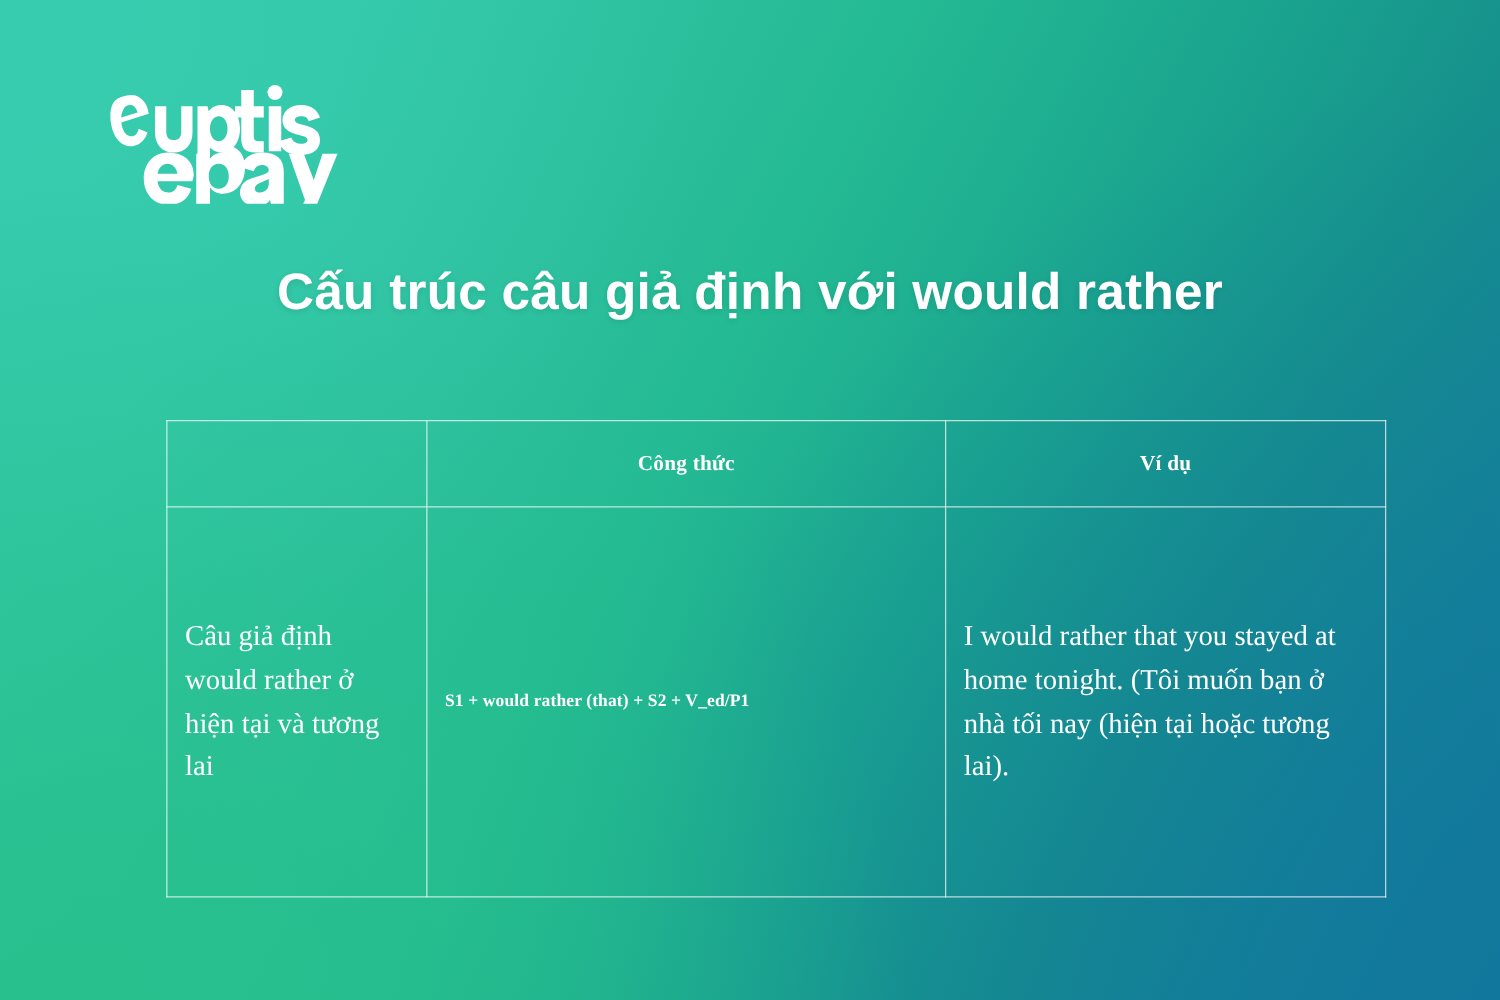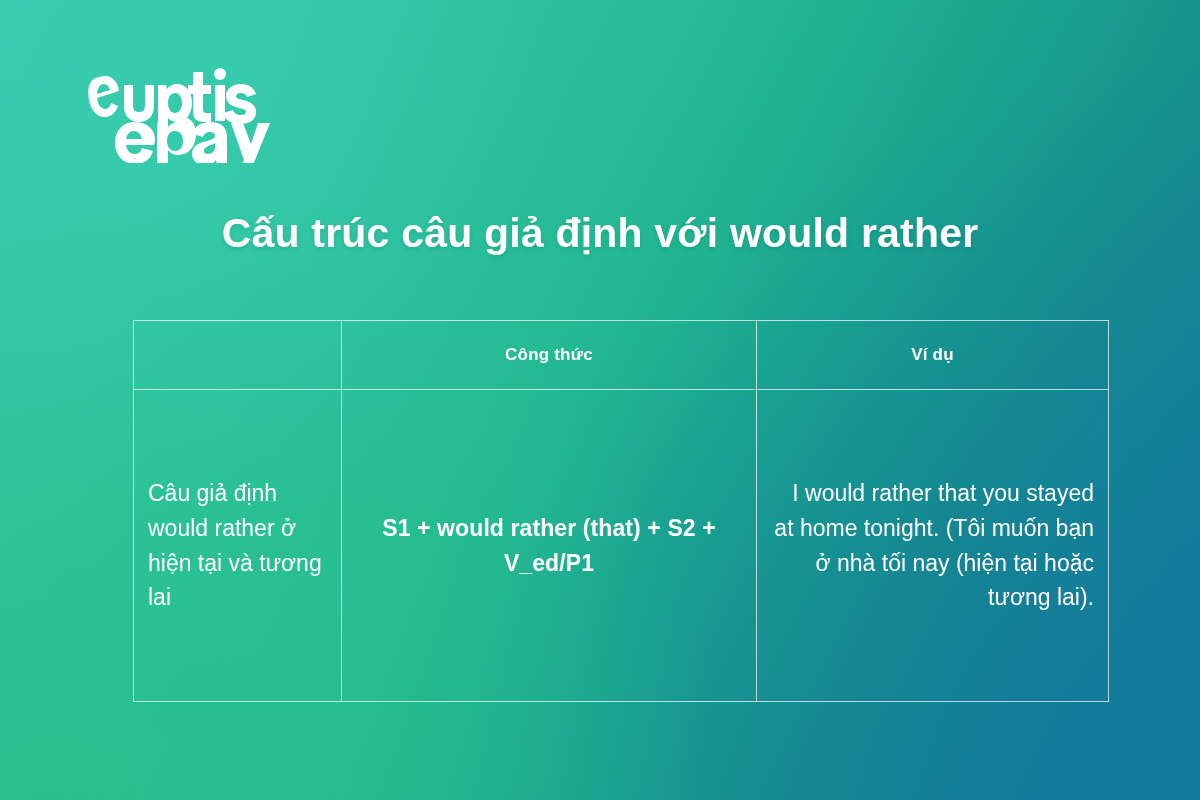--- a/index.html
+++ b/index.html
@@ -71,23 +71,24 @@
     font-weight: 700;
     letter-spacing: 0.2px;
     line-height: 1.3;
     text-shadow: 0 2px 5px rgba(0,0,0,0.10);
   }
 
   
   .table-wrap {
     position: absolute;
     left: 133px;
-    top: 320px;
+    top: 336px;
     width: 975px;
     height: 382px;
+    font-family: Liberation Serif, serif;
   }
   table.grammar-table {
     width: 975px;
     height: 382px;
     border-collapse: collapse;
     table-layout: fixed;
     color: #ffffff;
   }
   table.grammar-table th,
   table.grammar-table td {
@@ -110,28 +111,28 @@
 
   tbody td { font-size: 23px; line-height: 1.52; }
 
   td.label-cell {
     text-align: left;
     font-weight: 400;
     padding-left: 13px;
     padding-right: 8px;
   }
   td.formula-cell {
-    text-align: center;
+    text-align: left;
     font-weight: 700;
-    font-size: 23px;
+    font-size: 14px;
     line-height: 1.5;
     letter-spacing: 0.1px;
   }
   td.example-cell {
-    text-align: right;
+    text-align: left;
     font-weight: 400;
     padding-left: 12px;
     padding-right: 8px;
   }
 
   tr.row-1 td { height: 157px; }
   tr.row-2 td { height: 156px; }
 </style>
 </head>
 <body>

